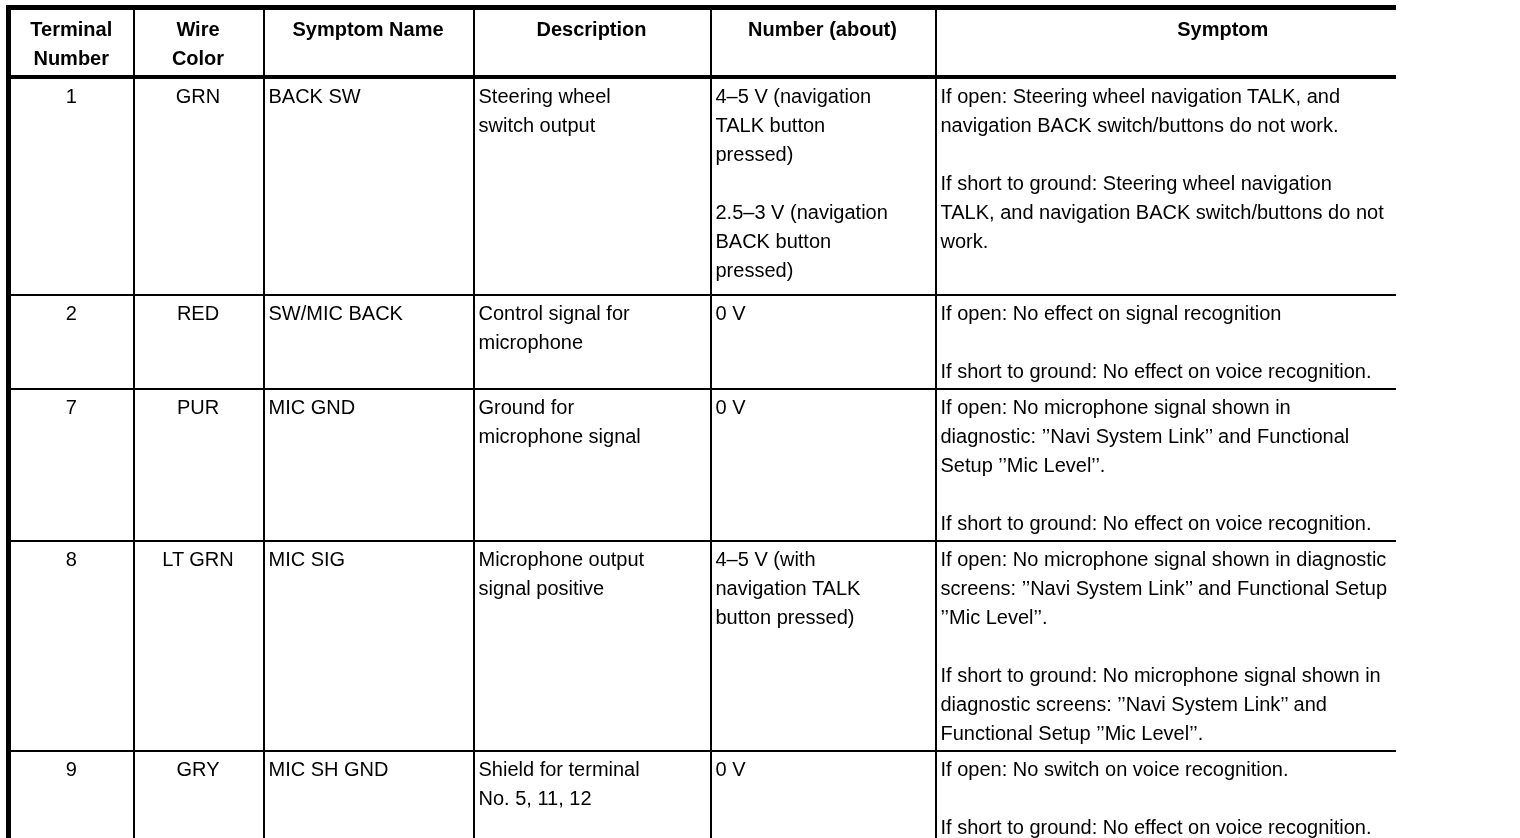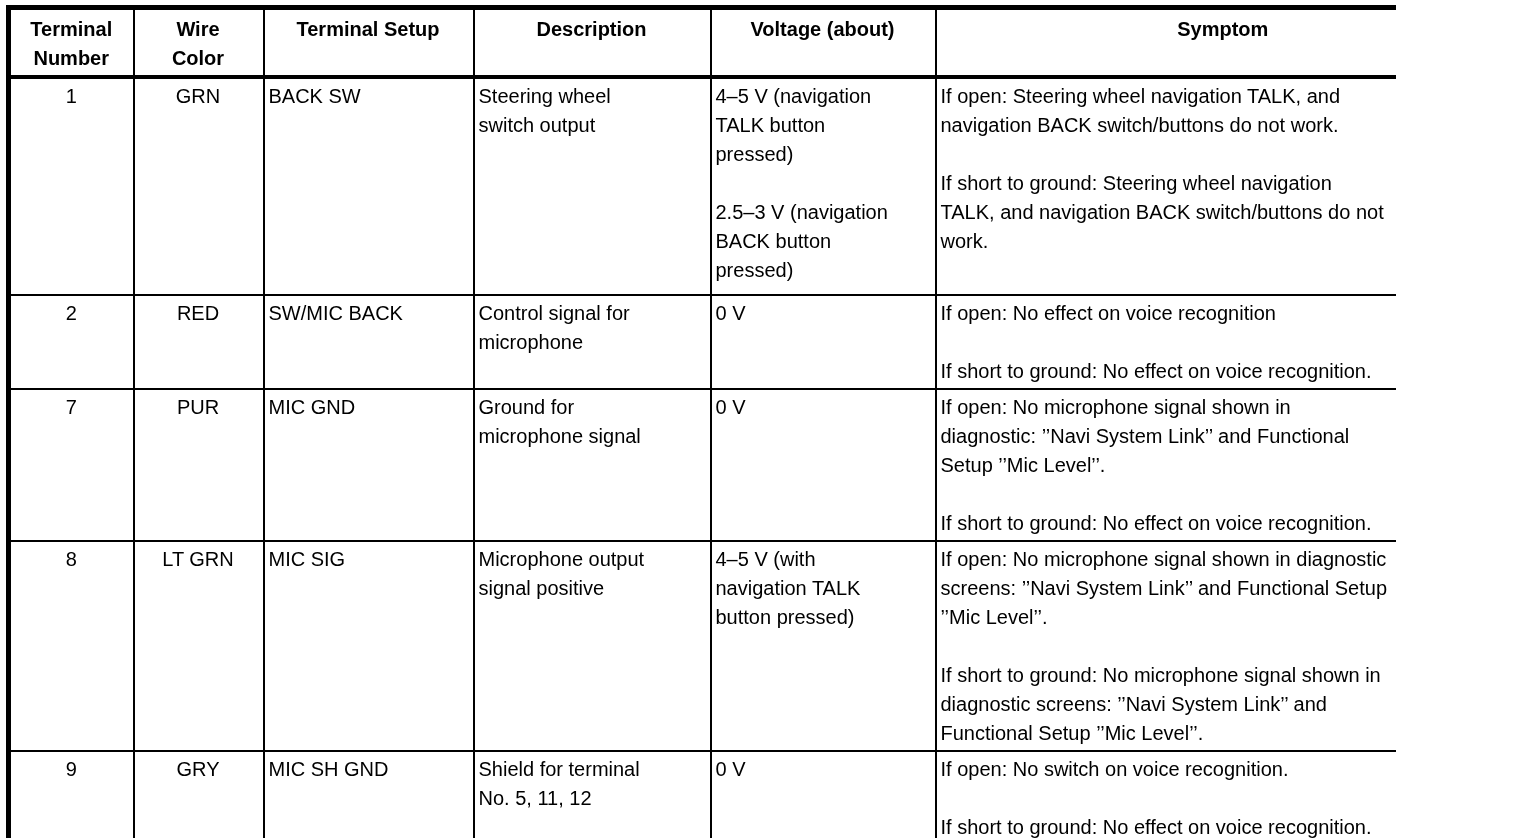--- a/index.html
+++ b/index.html
@@ -59,23 +59,23 @@
       <col style="width:130px">
       <col style="width:210px">
       <col style="width:237px">
       <col style="width:225px">
       <col style="width:577px">
     </colgroup>
     <thead>
       <tr id="header-row">
           <th>Terminal<br>Number</th>
           <th>Wire<br>Color</th>
-          <th>Terminal Setup</th>
+          <th>Symptom Name</th>
           <th>Description</th>
-          <th>Voltage (about)</th>
+          <th>Number (about)</th>
           <th>Symptom</th>
         </tr>
     </thead>
     <tbody id="table-body">
         <tr>
           <td class="center">1</td>
           <td class="center">GRN</td>
           <td>BACK SW</td>
           <td>
             <p>Steering wheel<br>switch output</p>
@@ -93,21 +93,21 @@
           <td class="center">2</td>
           <td class="center">RED</td>
           <td>SW/MIC BACK</td>
           <td>
             <p>Control signal for<br>microphone</p>
           </td>
           <td>
             <p>0 V</p>
           </td>
           <td>
-            <p>If open: No effect on voice recognition</p>
+            <p>If open: No effect on signal recognition</p>
             <p>If short to ground: No effect on voice recognition.</p>
           </td>
         </tr>
         <tr>
           <td class="center">7</td>
           <td class="center">PUR</td>
           <td>MIC GND</td>
           <td>
             <p>Ground for<br>microphone signal</p>
           </td>

